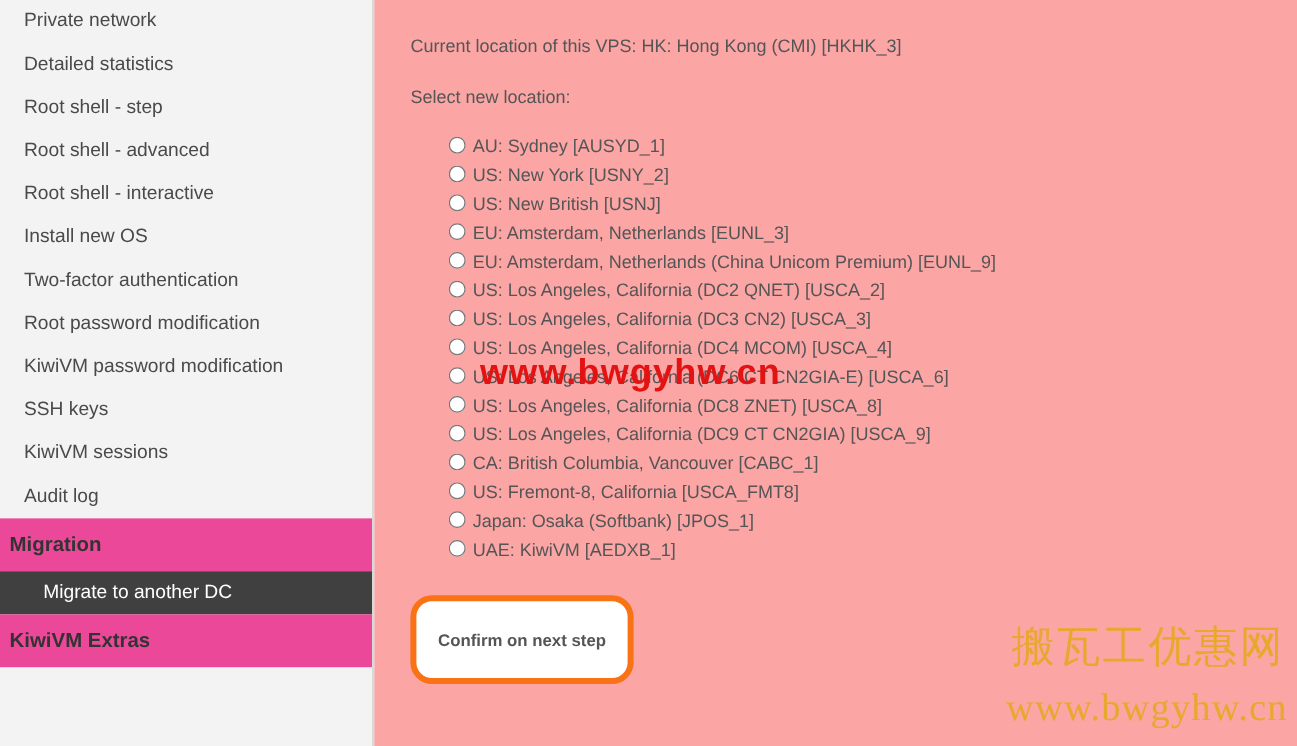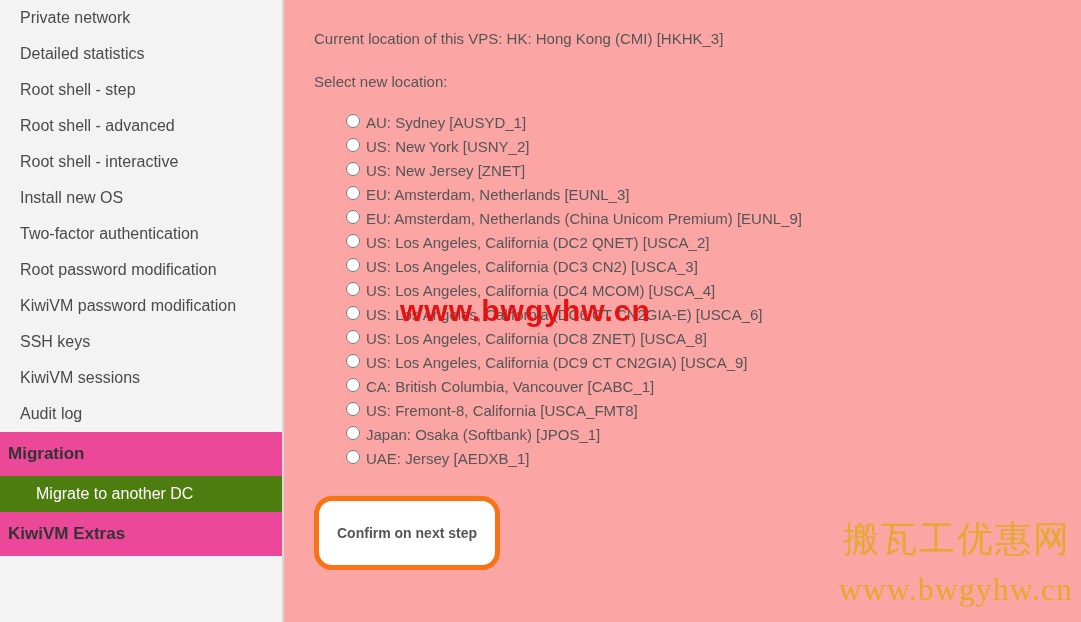--- a/index.html
+++ b/index.html
@@ -12,41 +12,41 @@
     height: 622px;
     overflow: hidden;
     position: relative;
   }
   .layout {
     display: flex;
     width: 100%;
     height: 100%;
   }
   .sidebar {
-    width: 284px;
+    width: 312px;
     background: #f3f3f3;
     border-right: 2px solid #d9d9d9;
     padding-top: 0;
     overflow: hidden;
   }
   .side-item {
     font-size: 16px;
     color: #4a4a4a;
     padding: 9px 0 9px 20px;
     cursor: pointer;
   }
   .side-heading {
     font-size: 17px;
     font-weight: 700;
     color: #333;
     padding: 12px 0 12px 8px;
     background: #ec4899;
   }
   .side-item.active {
-    background: #4d7c0f;
+    background: #404040;
     color: #fff;
     padding-left: 36px;
   }
   .main {
     flex: 1;
     padding: 30px 10px 10px 30px;
     background: #fca5a5;
     position: relative;
   }
   .current-loc {
@@ -155,21 +155,21 @@
         <label class="opt-row">
           <input type="radio" name="loc" style="">
           <span>AU: Sydney [AUSYD_1]</span>
         </label>
         <label class="opt-row">
           <input type="radio" name="loc" style="">
           <span>US: New York [USNY_2]</span>
         </label>
         <label class="opt-row">
           <input type="radio" name="loc" style="">
-          <span>US: New Jersey [ZNET]</span>
+          <span>US: New British [USNJ]</span>
         </label>
         <label class="opt-row">
           <input type="radio" name="loc" style="">
           <span>EU: Amsterdam, Netherlands [EUNL_3]</span>
         </label>
         <label class="opt-row">
           <input type="radio" name="loc" style="">
           <span>EU: Amsterdam, Netherlands (China Unicom Premium) [EUNL_9]</span>
         </label>
         <label class="opt-row">
@@ -203,21 +203,21 @@
         <label class="opt-row">
           <input type="radio" name="loc" style="">
           <span>US: Fremont-8, California [USCA_FMT8]</span>
         </label>
         <label class="opt-row">
           <input type="radio" name="loc" style="">
           <span>Japan: Osaka (Softbank) [JPOS_1]</span>
         </label>
         <label class="opt-row">
           <input type="radio" name="loc" style="">
-          <span>UAE: Jersey [AEDXB_1]</span>
+          <span>UAE: KiwiVM [AEDXB_1]</span>
         </label>
       </div>
     <button class="confirm-btn">Confirm on next step</button>
   </div>
 
 </div>
 
 <div class="wm1">www.bwgyhw.cn</div>
 <div class="wm2a">搬瓦工优惠网</div>
 <div class="wm2b">www.bwgyhw.cn</div>

